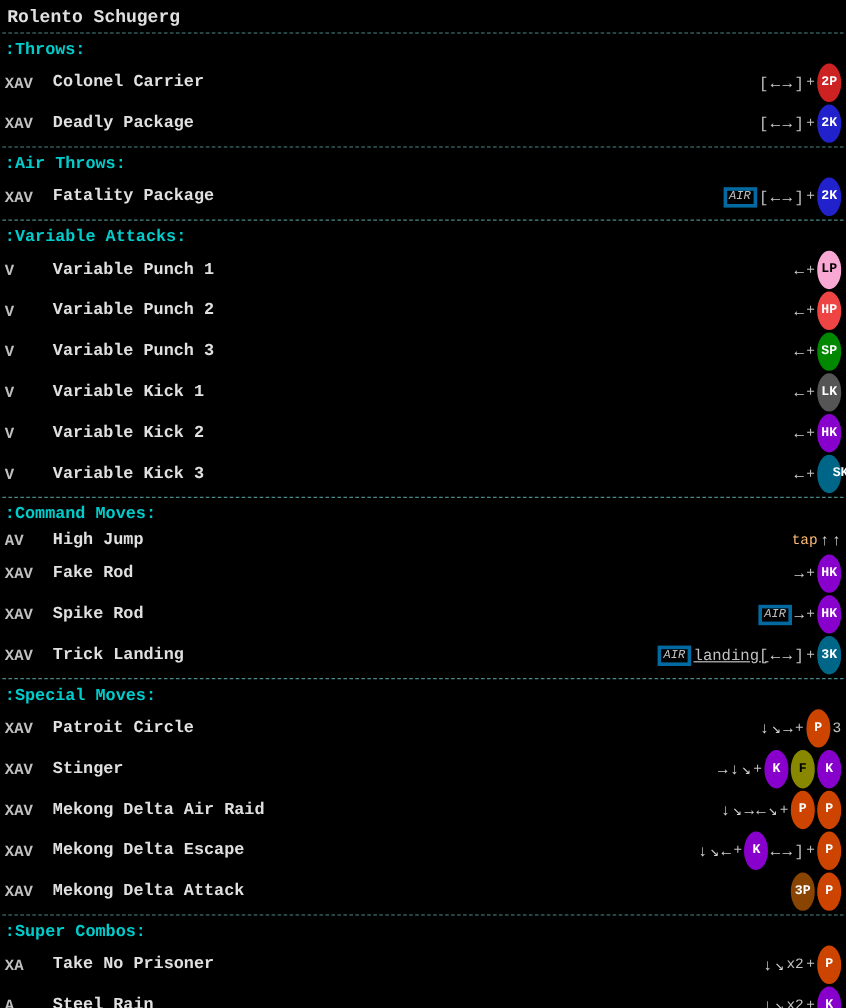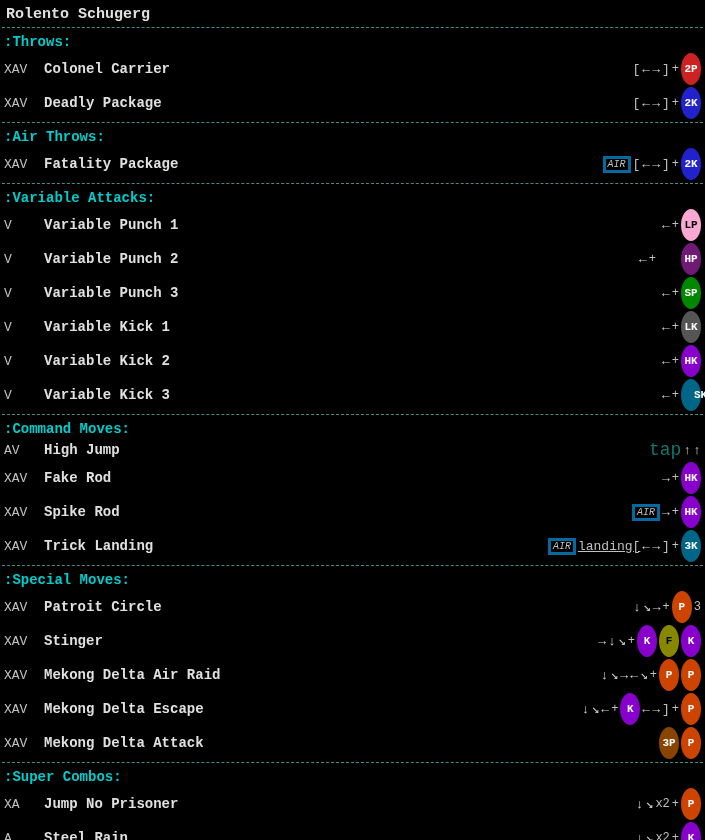--- a/index.html
+++ b/index.html
@@ -41,21 +41,21 @@
     .move-left {
       display: flex;
       align-items: center;
       gap: 0px;
       flex: 1;
     }
     .move-code {
       color: #c0c0c0;
       font-size: 13px;
       min-width: 40px;
-      font-weight: normal;
+      font-weight: bold;
     }
     .move-name {
       color: #e0e0e0;
       font-size: 14px;
       font-weight: bold;
     }
     .move-right {
       display: flex;
       align-items: center;
       gap: 2px;
@@ -81,22 +81,22 @@
       font-size: 12px;
     }
     .air-label {
       color: #c0c0c0;
       font-size: 10px;
       border: 3px solid #0369a1;
       padding: 0 2px;
       font-style: italic;
     }
     .tap-label {
-      color: #0f766e;
-      font-size: 18px;
+      color: #fdba74;
+      font-size: 12px;
     }
     .landing-label {
       color: #c0c0c0;
       font-size: 13px;
       text-decoration: underline;
     }
     
     .btn {
       display: inline-flex;
       align-items: center;
@@ -104,21 +104,21 @@
       width: 20px;
       height: 32px;
       border-radius: 50%;
       font-size: 11px;
       font-weight: bold;
       color: #fff;
     }
     .btn-2p { background: #cc2222; }
     .btn-2k { background: #2222cc; }
     .btn-lp { background: #f9a8d4; color: #000; }
-    .btn-hp { background: #701a75; margin-left: 23px; }
+    .btn-hp { background: #ef4444; }
     .btn-sp { background: #008800; }
     .btn-lk { background: #555555; text-align: center; }
     .btn-hk { background: #8800cc; }
     .btn-sk { background: #006688; padding-left: 19px; }
     .btn-p  { background: #cc4400; }
     .btn-k  { background: #8800cc; }
     .btn-3k { background: #006688; }
     .btn-3p { background: #884400; }
     .btn-f  { background: #888800; color: #000; }
     .x2-label { color: #c0c0c0; font-size: 12px; }
@@ -397,21 +397,21 @@
     </div>
   </div>
 
   <hr class="divider">
 
   <div class="section-header">:Super Combos:</div>
 
   <div class="move-row">
     <div class="move-left">
       <span class="move-code">XA</span>
-      <span class="move-name">Jump No Prisoner</span>
+      <span class="move-name">Take No Prisoner</span>
     </div>
     <div class="move-right input-notation">
       <span class="arr">↓</span>
       <span class="arr">↘</span>
       <span class="x2-label">x2</span>
       <span class="plus">+</span>
       <span class="btn btn-p">P</span>
     </div>
   </div>
 

